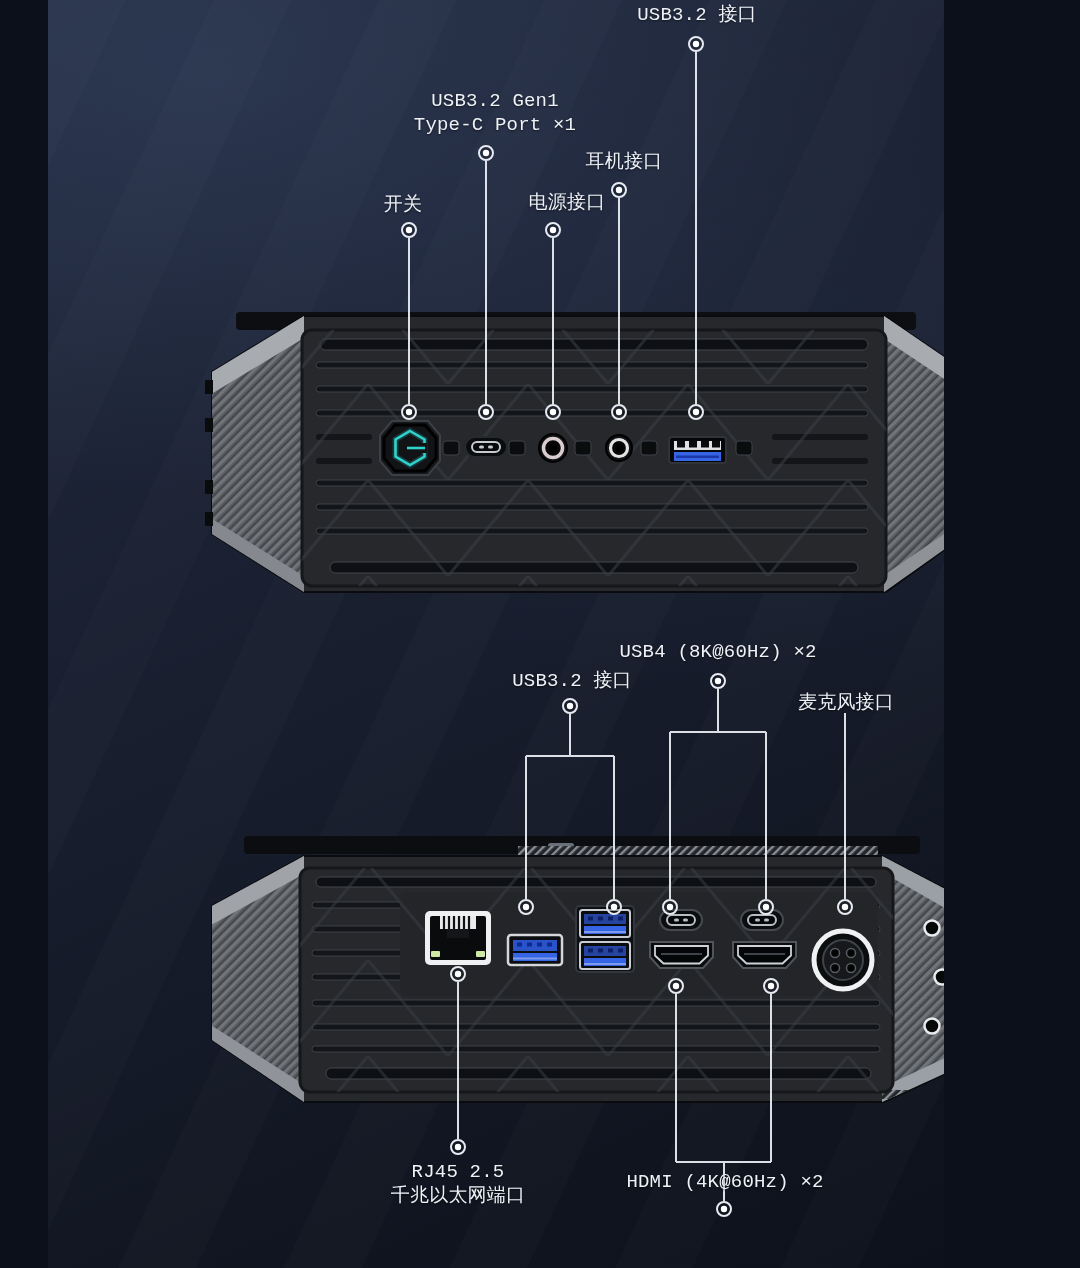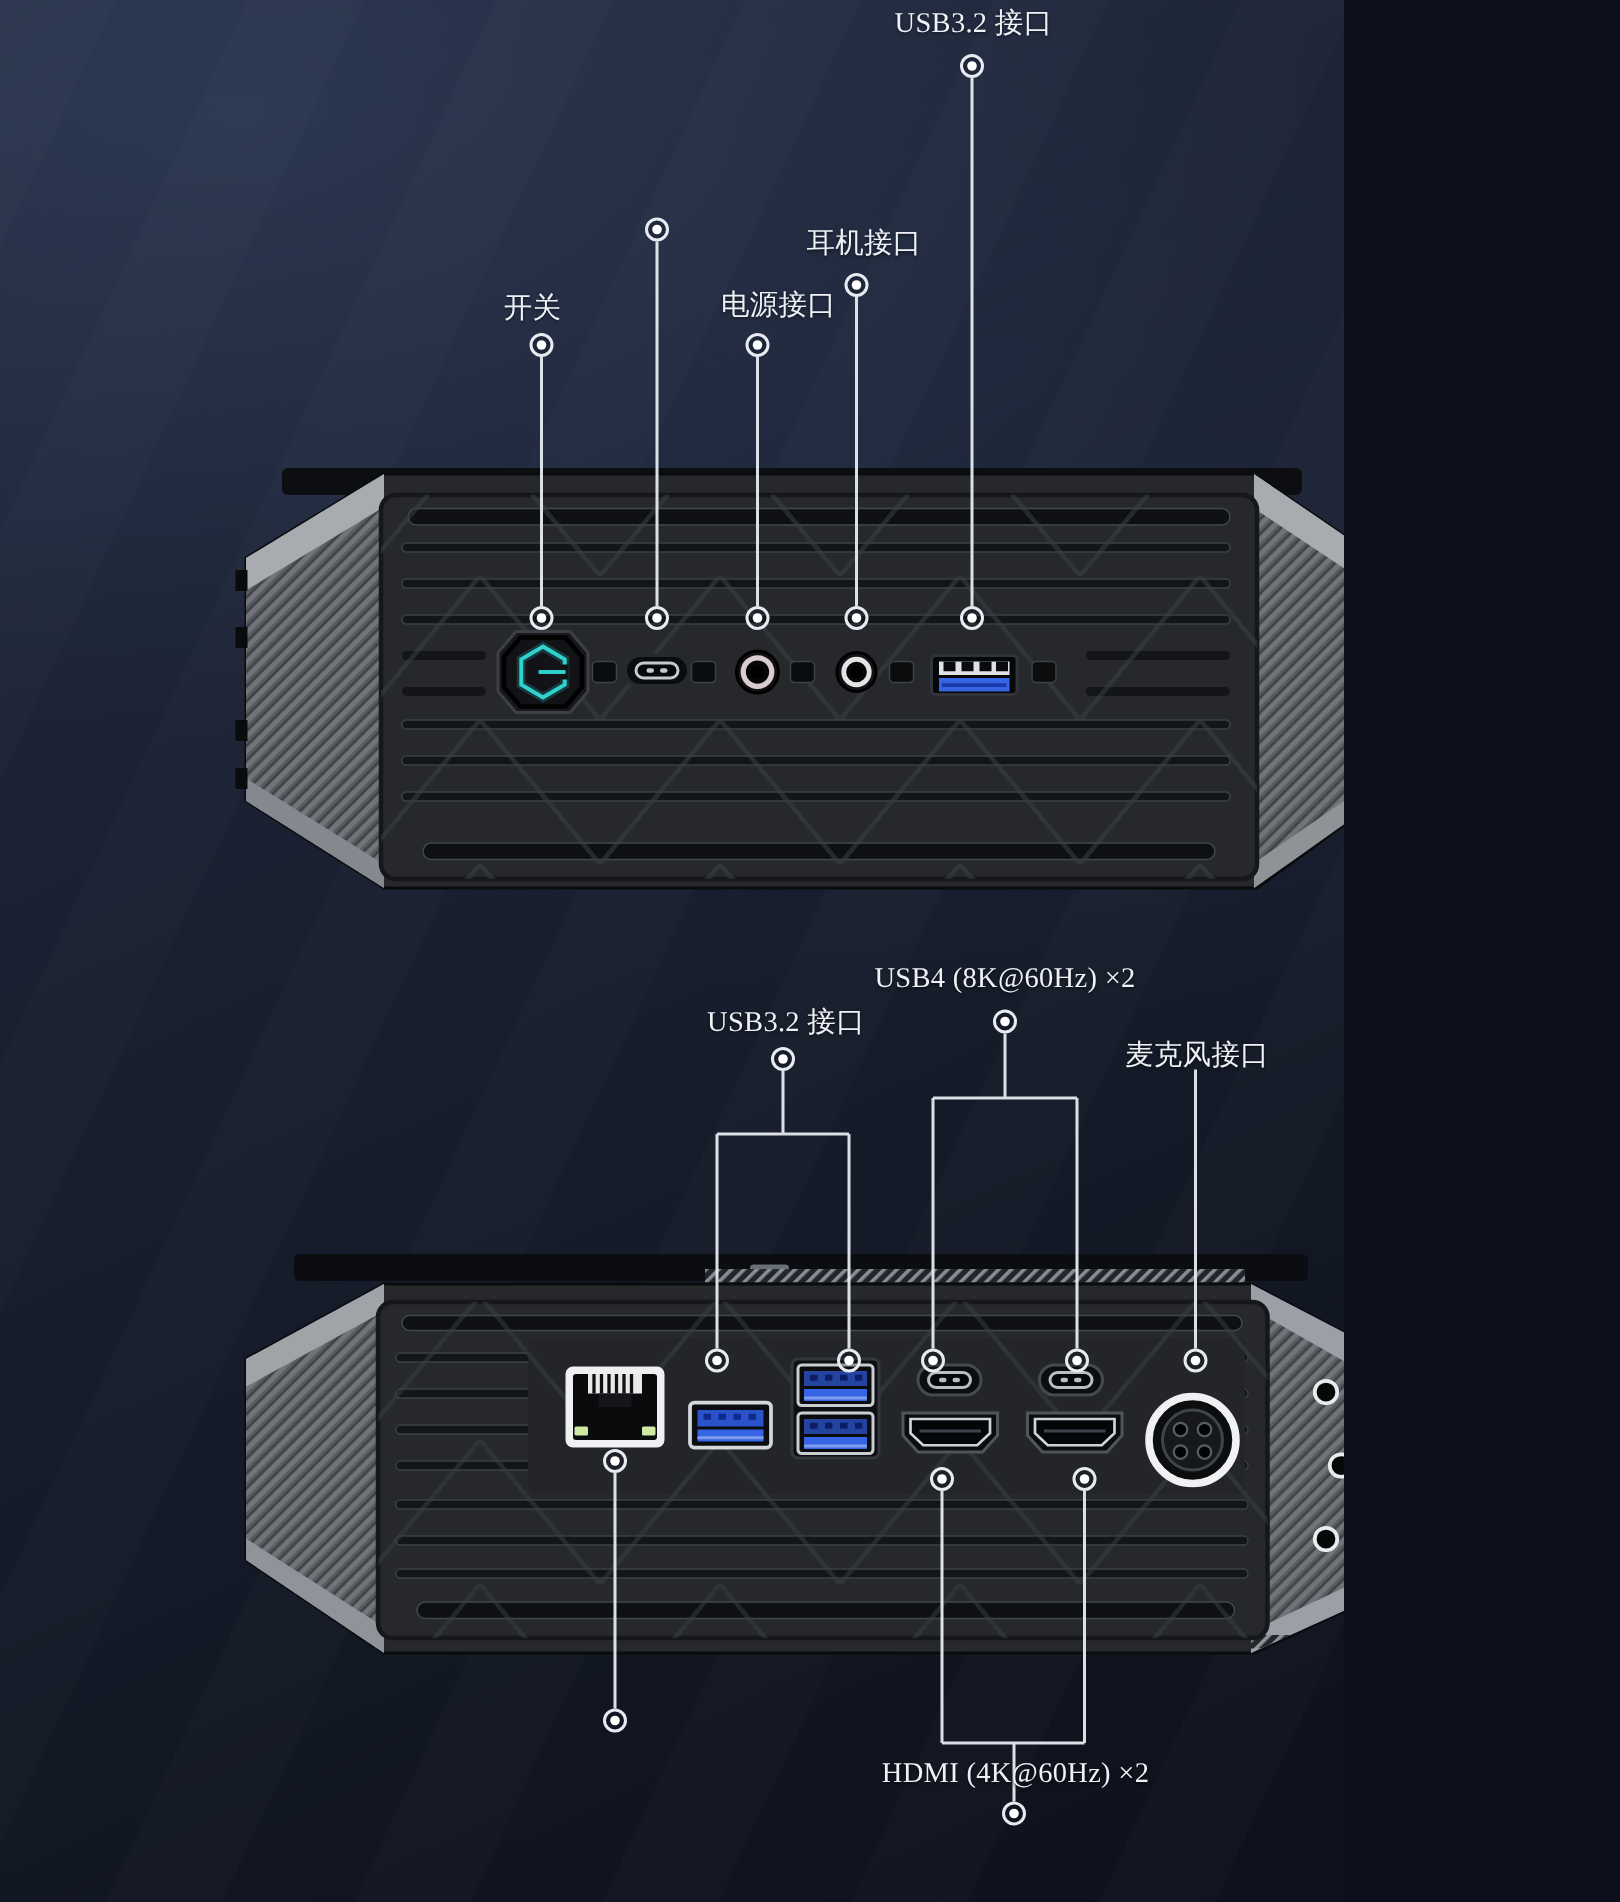--- a/index.html
+++ b/index.html
@@ -3,21 +3,22 @@
 <meta charset="utf-8">
 <style>
   html,body{margin:0;padding:0;background:#0c101a;}
   .stage{
     position:relative;width:896px;height:1268px;overflow:hidden;
     background:
       repeating-linear-gradient(115deg, rgba(255,255,255,.016) 0 70px, rgba(0,0,0,0) 70px 150px),
       radial-gradient(1200px 700px at 18% 6%, rgba(66,84,122,.30), rgba(0,0,0,0) 60%),
       radial-gradient(900px 520px at 82% 28%, rgba(44,58,88,.22), rgba(0,0,0,0) 65%),
       linear-gradient(155deg,#242d42 0%,#1c2335 28%,#171d2c 52%,#111622 78%,#0d111b 100%);
-    font-family:Liberation Serif, serif;
+    font-family:Liberation Mono, monospace;
+    margin-left:48px;
   }
   svg.scene{position:absolute;left:0;top:0;}
   .lbl{
     position:absolute;transform:translateX(-50%);
     color:#eef1f6;font-size:19px;line-height:1.26;font-weight:500;
     white-space:nowrap;text-align:center;letter-spacing:.2px;
     text-shadow:0 1px 2px rgba(0,0,0,.55);
   }
 </style>
 </head>
@@ -305,29 +306,37 @@
     <use href="#mk" transform="translate(410,974)"></use>
         <use href="#mk" transform="translate(410,1147)"></use>
     <use href="#mk" transform="translate(628,986)"></use>
         <use href="#mk" transform="translate(723,986)"></use>
     <use href="#mk" transform="translate(676,1209)"></use>
   </g>
 </svg>
 
 <div class="lbl" style="left:649px;top:4px">USB3.2 接口</div>
 
+<div class="lbl" style="left:447px;top:90px">
+  <div>USB3.2 Gen1</div>
+  <div>Type-C Port ×1</div>
+</div>
 
 <div class="lbl" style="left:576px;top:151px">耳机接口</div>
 
 <div class="lbl" style="left:355px;top:194px">开关</div>
 
 <div class="lbl" style="left:519px;top:192px">电源接口</div>
 
 <div class="lbl" style="left:670px;top:641px">USB4 (8K@60Hz) ×2</div>
 
 <div class="lbl" style="left:524px;top:670px">USB3.2 接口</div>
 
 <div class="lbl" style="left:798px;top:692px">麦克风接口</div>
 
+<div class="lbl" style="left:410px;top:1161px">
+  <div>RJ45 2.5</div>
+  <div>千兆以太网端口</div>
+</div>
 
 <div class="lbl" style="left:677px;top:1171px">HDMI (4K@60Hz) ×2</div>
 
 </div>
 
 </body></html>

